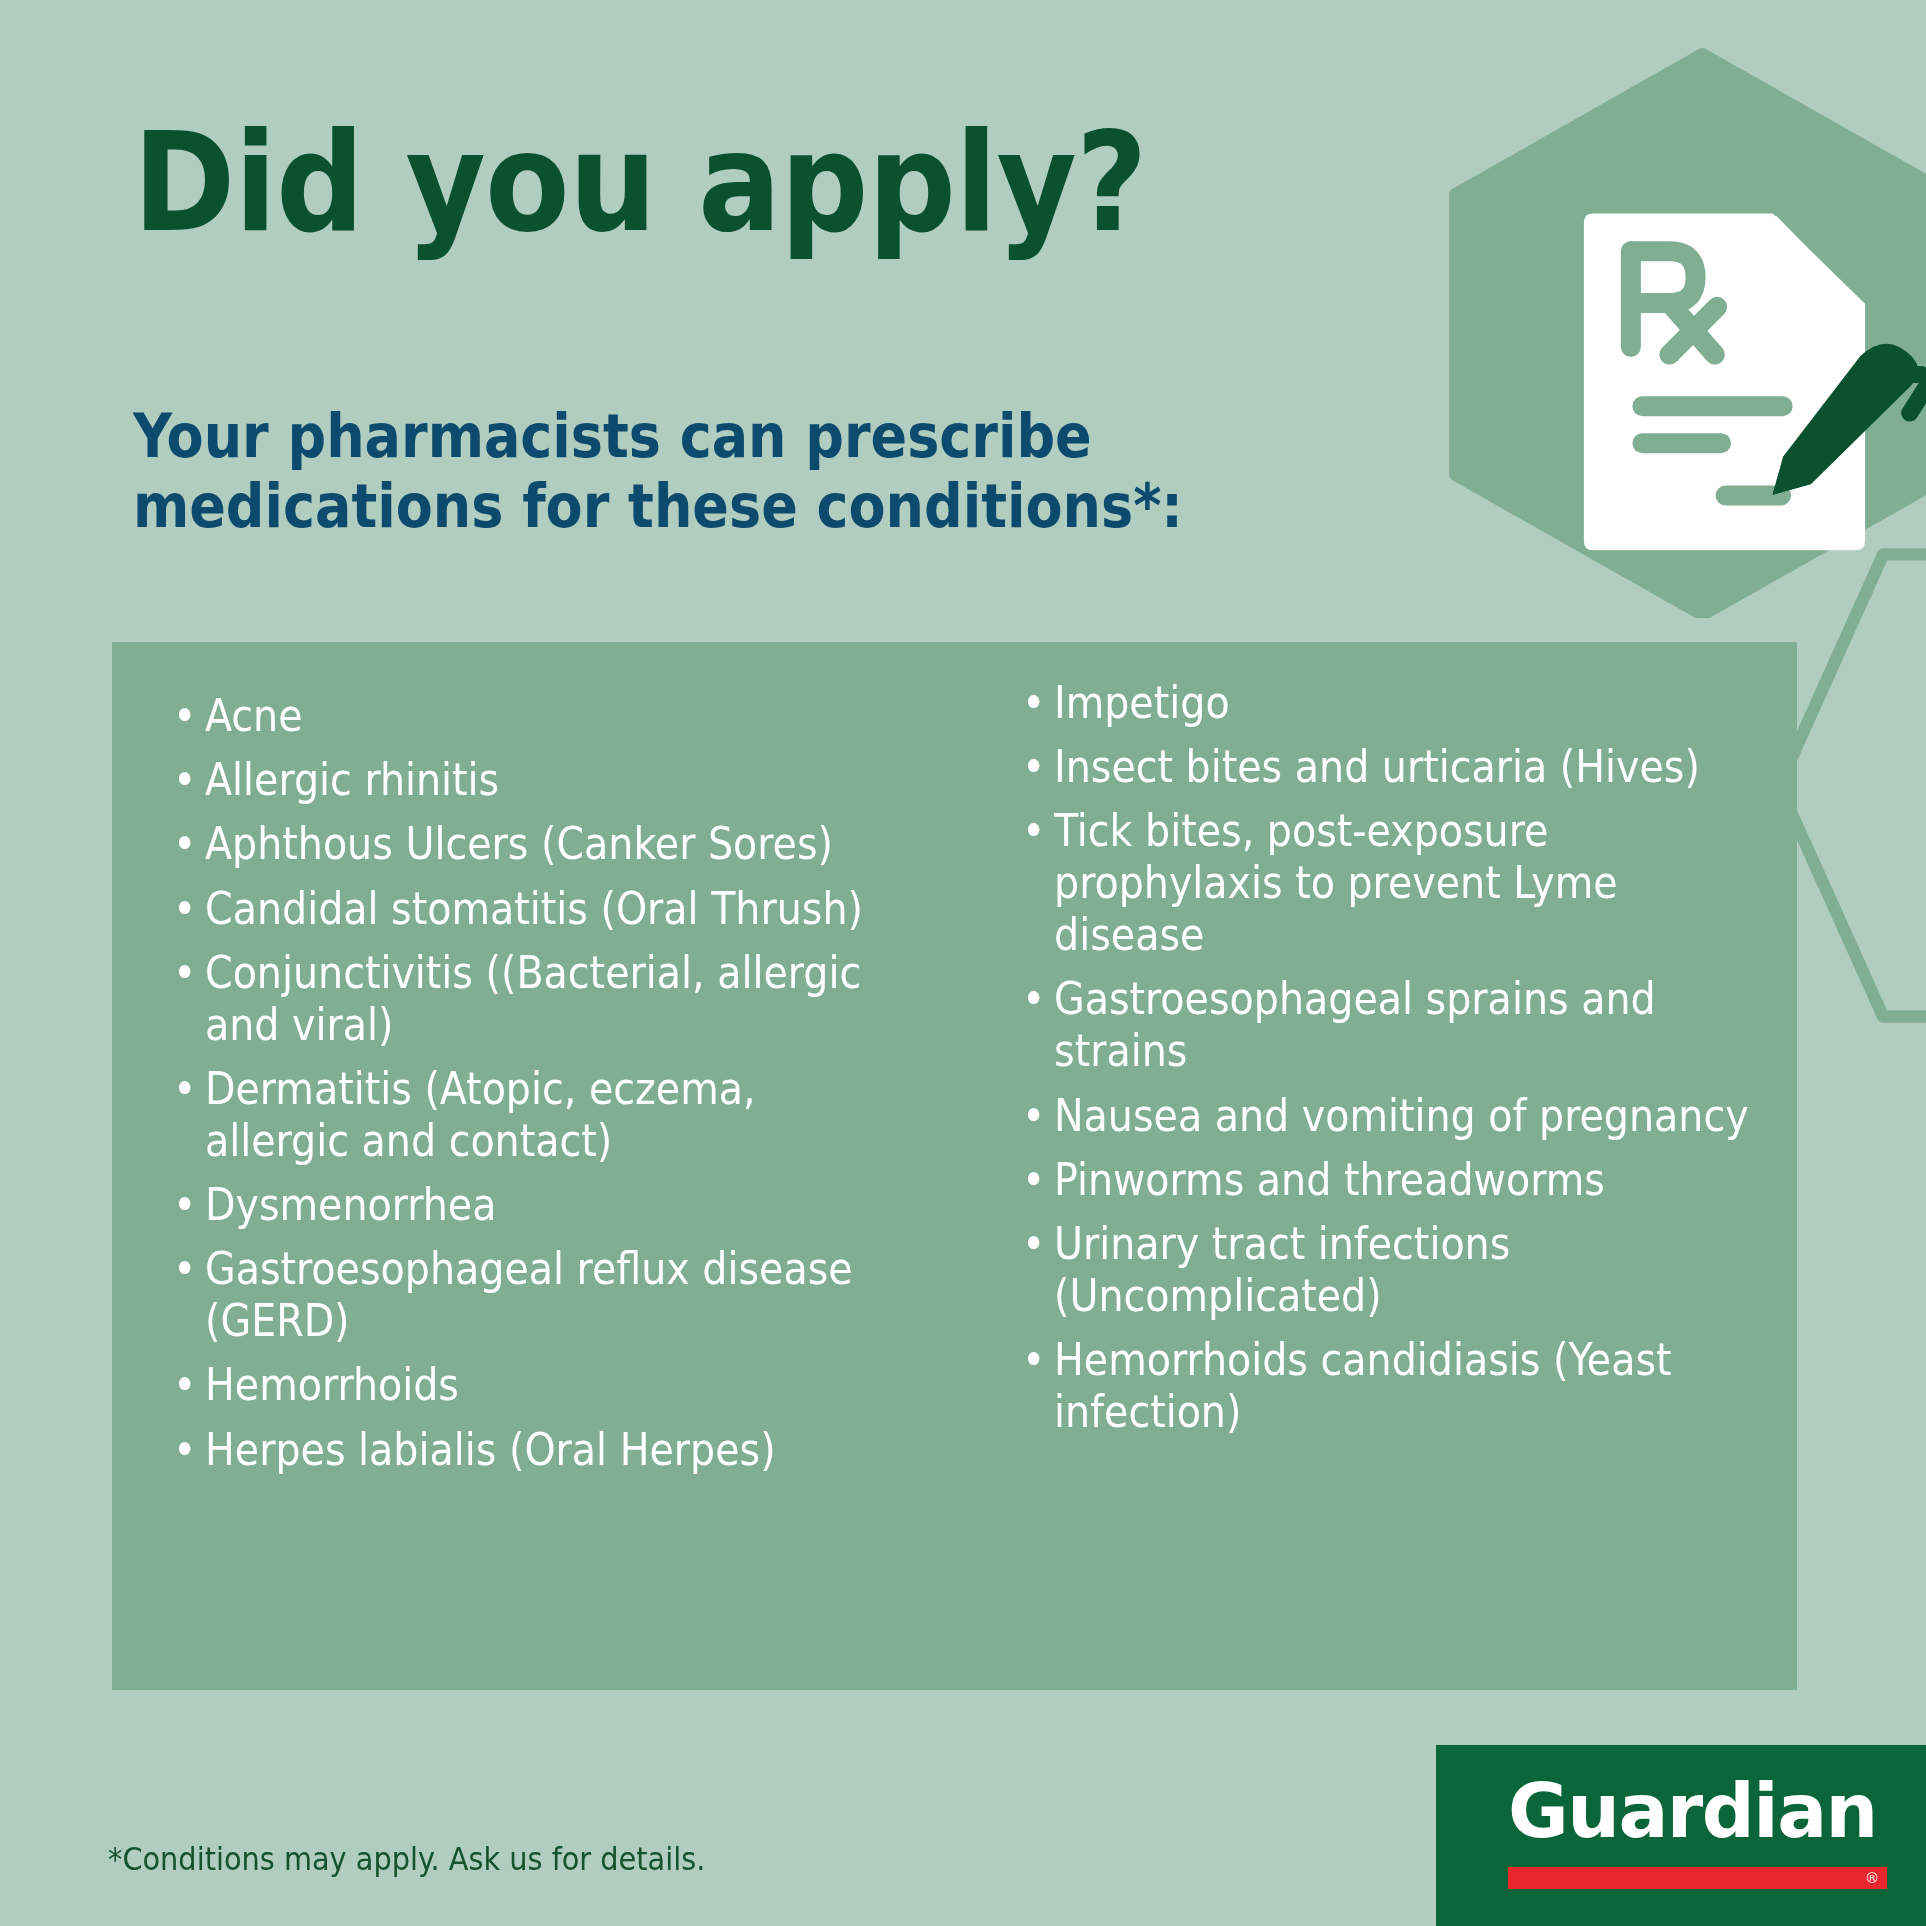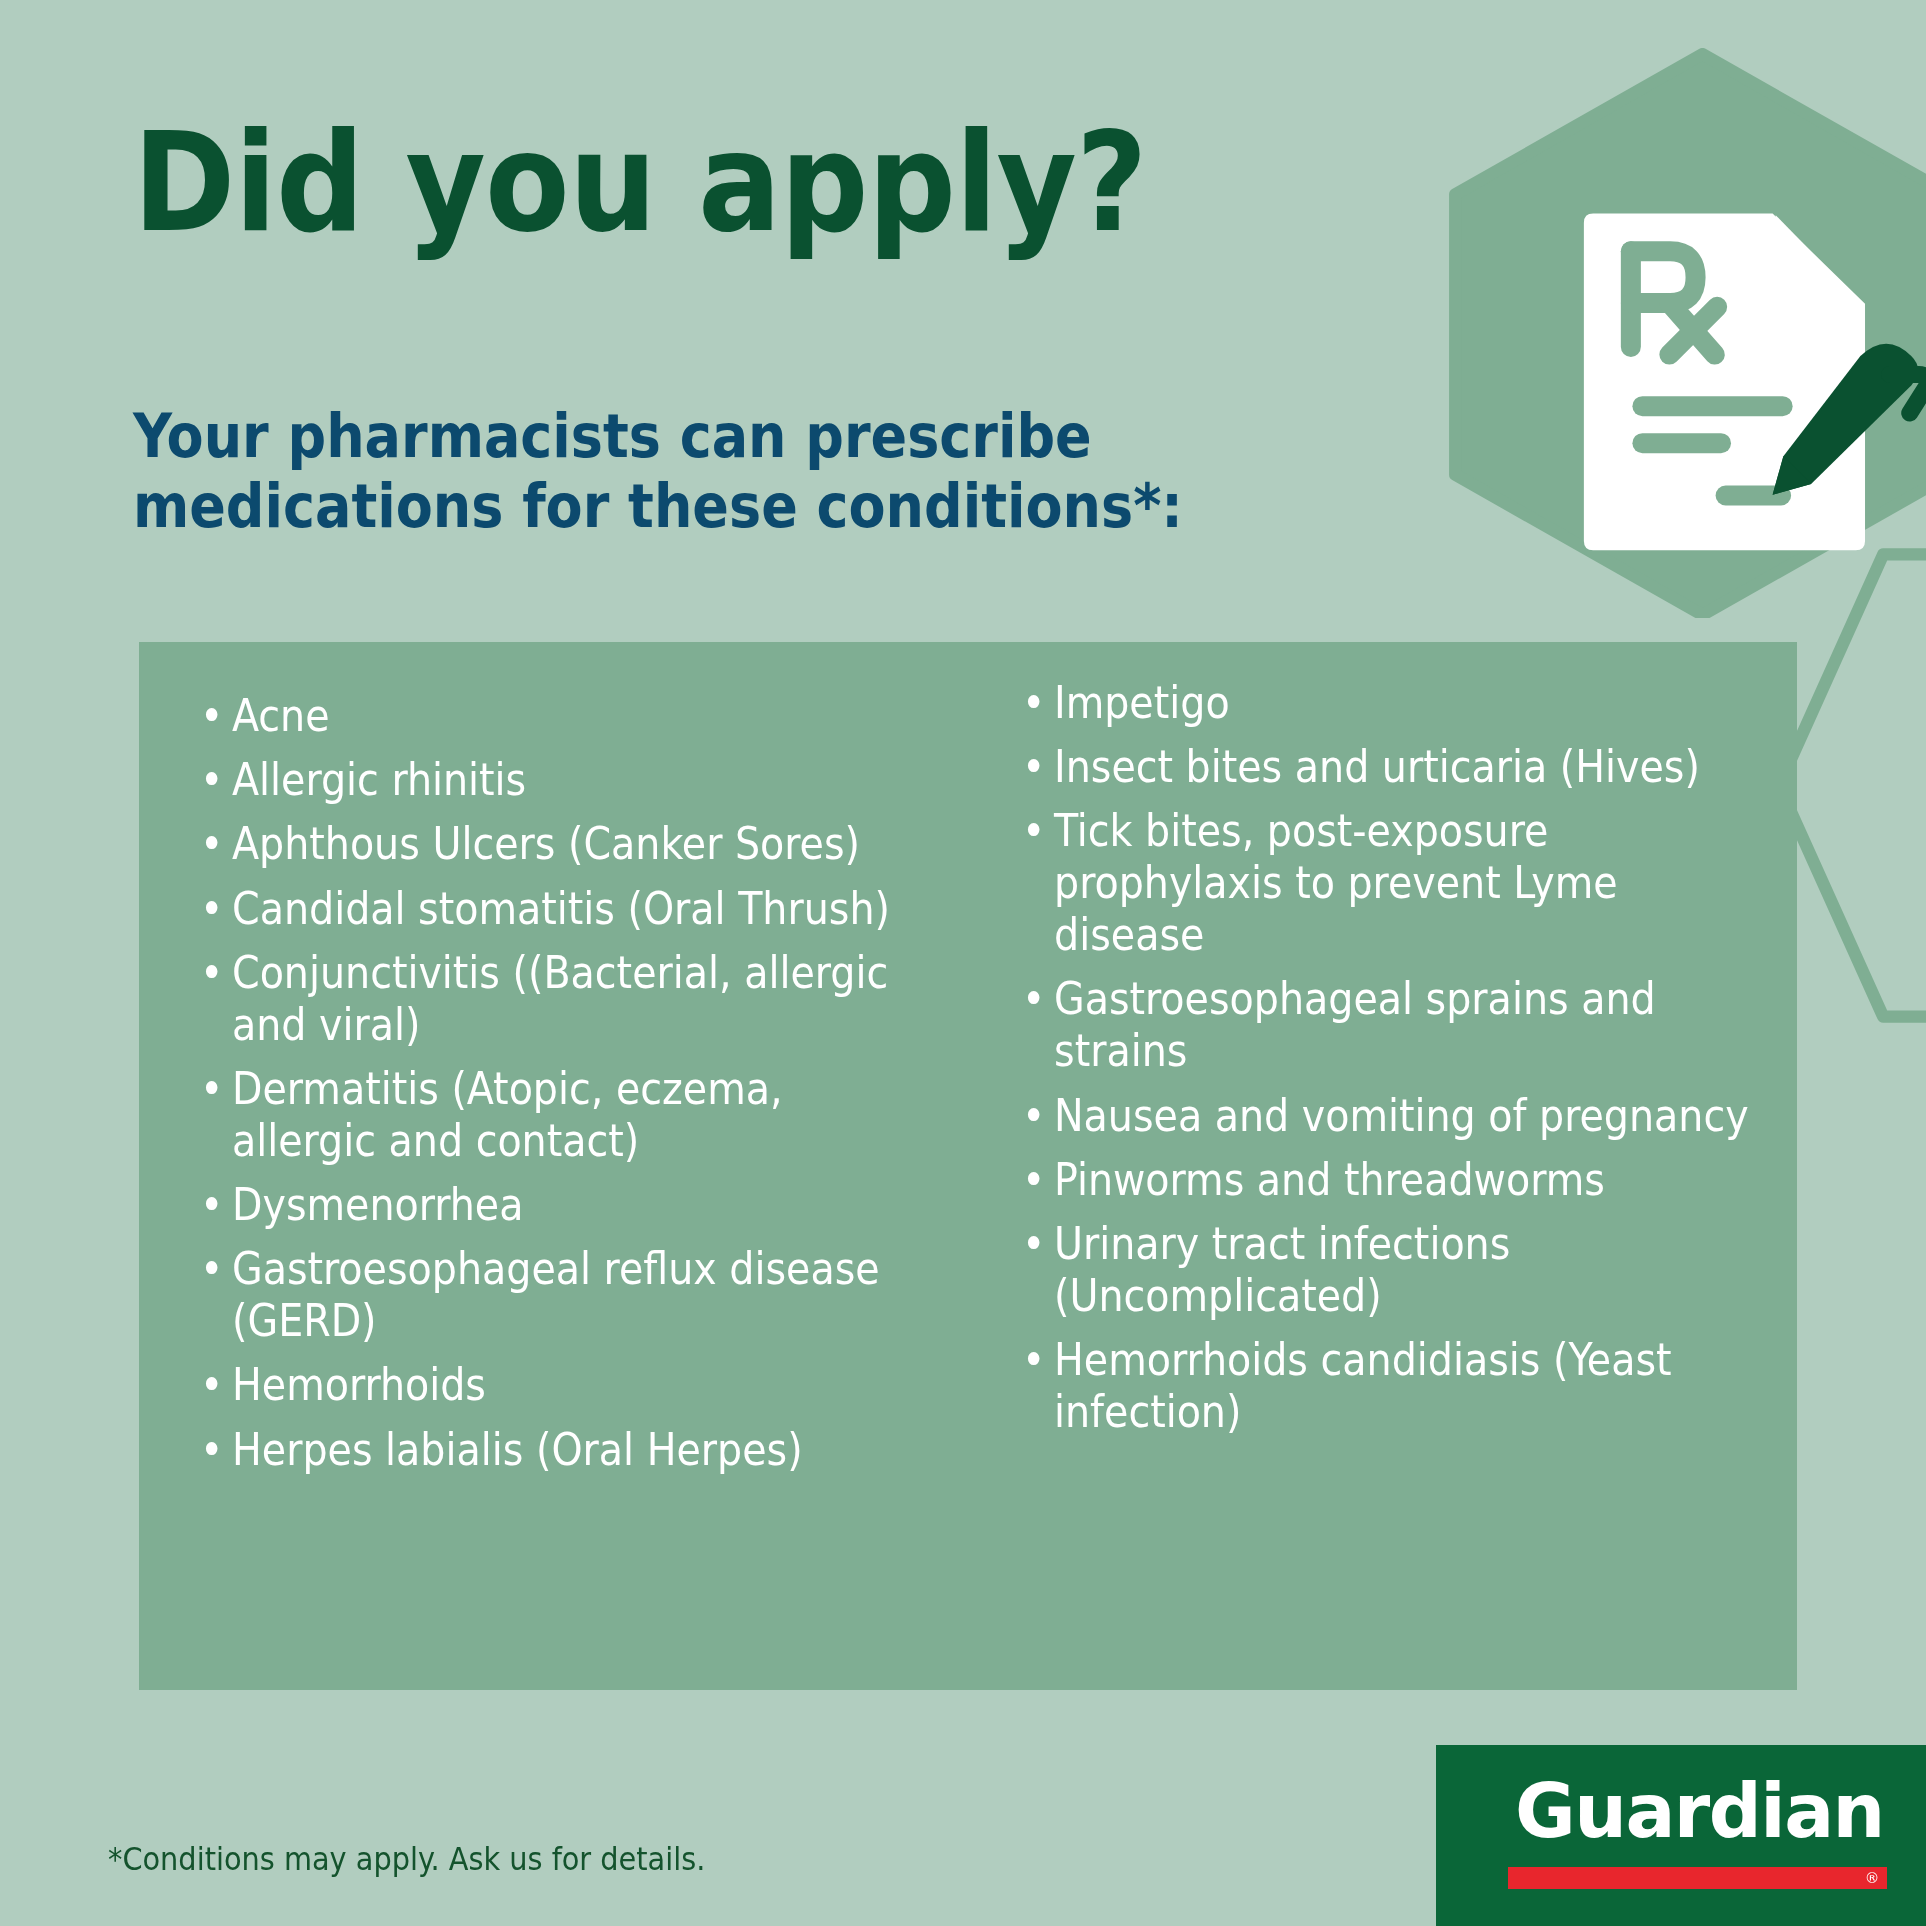--- a/index.html
+++ b/index.html
@@ -56,21 +56,21 @@
   }
   .subtitle .sub-line { display: block; white-space: nowrap; }
 
   
   .panel {
     position: absolute;
     top: 642px;
     height: 1048px;
     background: #7fae93;
   }
-  #panel-left  { left: 139px;  width: 948px; }
+  #panel-left  { left: 112px;  width: 948px; }
   #panel-right { left: 973px; width: 824px; }
 
   .cond-list {
     list-style: none;
     margin: 0;
     padding: 0;
     position: absolute;
     color: #ffffff;
     font-size: 44px;
     font-weight: 300;
@@ -108,21 +108,21 @@
   .logo-box {
     position: absolute;
     left: 1436px;
     top: 1745px;
     width: 490px;
     height: 182px;
     background: #0a6638;
   }
   .logo-wordmark {
     position: absolute;
-    left: 79px;
+    left: 72px;
     top: 29px;
     color: #ffffff;
     font-family: "DejaVu Sans", "Liberation Sans", sans-serif;
     font-size: 74px;
     font-weight: 700;
     letter-spacing: -1.5px;
     line-height: 1;
   }
   .logo-bar {
     position: absolute;

